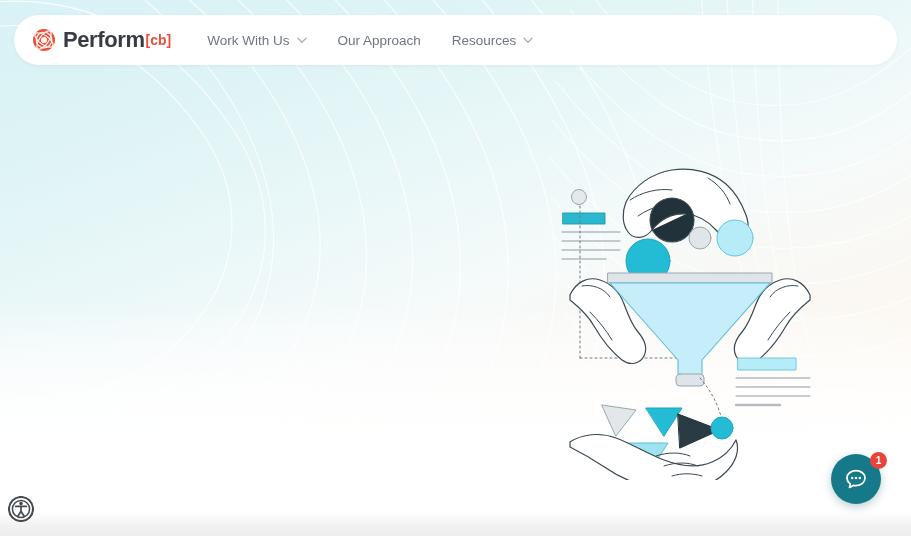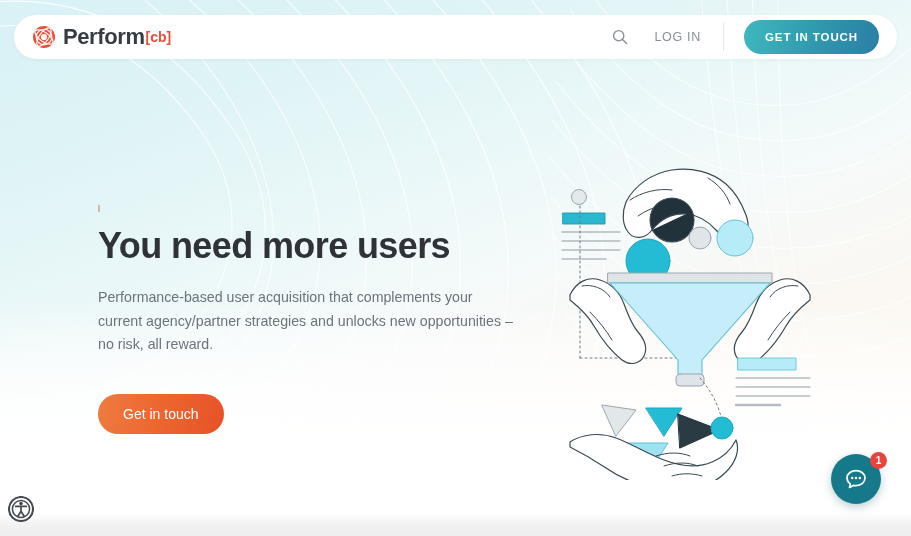--- a/index.html
+++ b/index.html
@@ -38,21 +38,21 @@
   .contours { position: absolute; left: 0; top: 0; width: 911px; height: 500px; }
   .bottom-band {
     position: absolute; left: 0; right: 0; bottom: 0; height: 24px;
     background: linear-gradient(180deg, #ffffff 0%, #f1f1f2 60%, #eeeeef 100%);
   }
 
   
   .header {
     position: absolute;
     left: 14px; top: 15px;
-    width: 883px; height: 44px;
+    width: 883px; height: 50px;
     background: #ffffff;
     border-radius: 28px;
     display: flex;
     align-items: center;
     box-shadow: 0 1px 4px rgba(40,60,70,0.06);
   }
   .logo { display: flex; align-items: center; margin-left: 18px; }
   .logo-mark { width: 24px; height: 24px; }
   .logo-text {
     font-size: 22px; font-weight: bold; letter-spacing: -0.4px;
@@ -188,40 +188,40 @@
           <ellipse cx="12" cy="12" rx="4.6" ry="10.6" transform="rotate(35 12 12)"></ellipse>
           <ellipse cx="12" cy="12" rx="10.6" ry="4.6" transform="rotate(35 12 12)"></ellipse>
           <ellipse cx="12" cy="12" rx="7.8" ry="7.8"></ellipse>
         </g>
         <circle cx="12" cy="12" r="3.1" fill="#ffffff" opacity="0.92"></circle>
       </svg>
       <span class="logo-text">Perform</span>
       <span class="logo-sup">[cb]</span>
     </div>
 
-
-    <div class="header-right">
-      <div class="search-btn">
-        <svg width="16" height="16" viewBox="0 0 16 16">
-          <circle cx="6.7" cy="6.7" r="5.1" fill="none" stroke="#8a9199" stroke-width="1.4"></circle>
-          <line x1="10.5" y1="10.5" x2="14.6" y2="14.6" stroke="#8a9199" stroke-width="1.4" stroke-linecap="round"></line>
+    <nav class="nav">
+      <div class="nav-item">
+        <span>Work With Us</span>
+        <svg class="chev" width="10" height="7" viewBox="0 0 10 7">
+          <path d="M1 1.3 L5 5.3 L9 1.3" fill="none" stroke="#a9b0b8" stroke-width="1.3" stroke-linecap="round"></path>
         </svg>
       </div>
-      <div class="login-link">LOG IN</div>
-      <div class="divider"></div>
-      <button class="cta-header">GET IN TOUCH</button>
-    </div>
+      <div class="nav-item">
+        <span>Our Approach</span>
+      </div>
+      <div class="nav-item">
+        <span>Resources</span>
+        <svg class="chev" width="10" height="7" viewBox="0 0 10 7">
+          <path d="M1 1.3 L5 5.3 L9 1.3" fill="none" stroke="#a9b0b8" stroke-width="1.3" stroke-linecap="round"></path>
+        </svg>
+      </div>
+    </nav>
+
   </div>
 
-  <div class="hero-copy">
-    <div class="tick"></div>
-    <h1 class="headline">You need more users</h1>
-    <p class="subcopy">Performance-based user acquisition that complements your current agency/partner strategies and unlocks new opportunities – no risk, all reward.</p>
-    <button class="cta-hero">Get in touch</button>
-  </div>
 
   <svg class="illustration" viewBox="0 0 260 320">
     <g stroke="#3a4a52" stroke-width="1.1" fill="none" stroke-linecap="round" stroke-linejoin="round">
 
       <circle cx="19" cy="37" r="7.5" fill="#e4e9ec" stroke="#9aa7ad" stroke-width="1"></circle>
       <rect x="3" y="53" width="42" height="11" fill="#2bb8cf" stroke="#2196ab" stroke-width="0.9"></rect>
       <line x1="2" y1="72" x2="60" y2="72" stroke="#8d9aa1" stroke-width="1"></line>
       <line x1="2" y1="81" x2="60" y2="81" stroke="#8d9aa1" stroke-width="1"></line>
       <line x1="2" y1="90" x2="60" y2="90" stroke="#8d9aa1" stroke-width="1"></line>
       <line x1="2" y1="99" x2="46" y2="99" stroke="#8d9aa1" stroke-width="1"></line>

